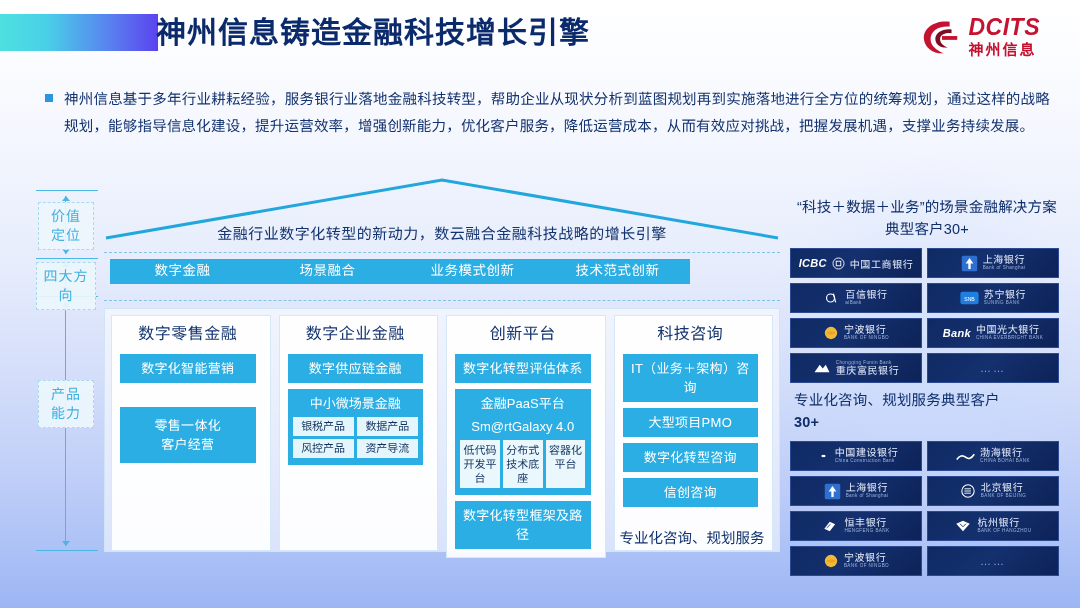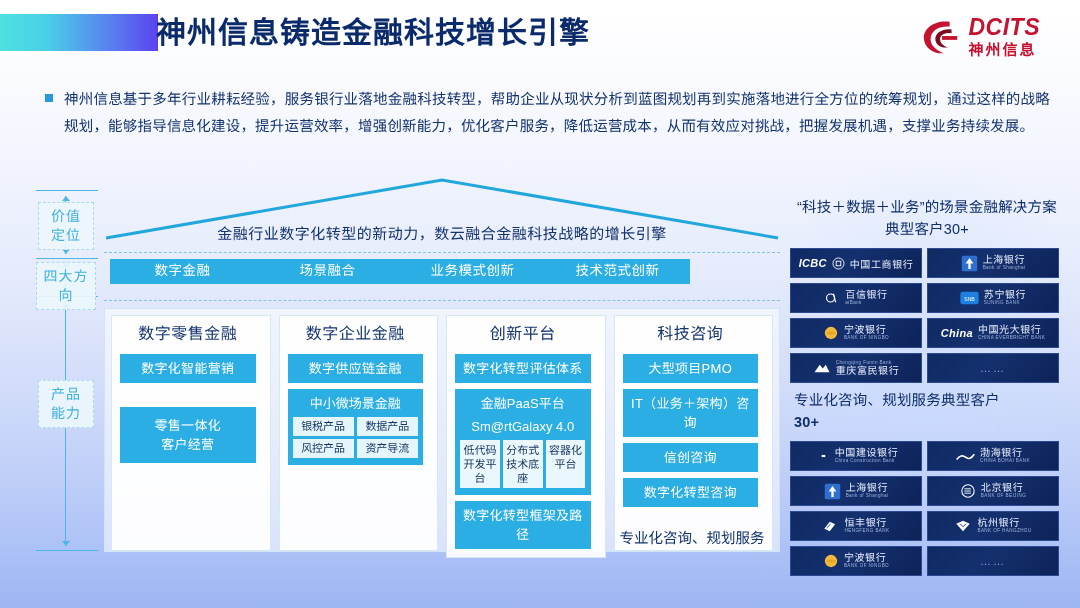--- a/index.html
+++ b/index.html
@@ -306,24 +306,24 @@
             <div class="sub-chip-3">容器化平台</div>
           </div>
         </div>
         <div class="blk">数字化转型框架及路径</div>
       </div>
     </div>
 
     <div class="pillar">
       <div class="pillar-card">
         <div class="pillar-title">科技咨询</div>
+        <div class="blk">IT（业务＋架构）咨询</div>
         <div class="blk">大型项目PMO</div>
-        <div class="blk">IT（业务＋架构）咨询</div>
+        <div class="blk">数字化转型咨询</div>
         <div class="blk">信创咨询</div>
-        <div class="blk">数字化转型咨询</div>
       </div>
     </div>
   </div>
 
   <div id="caption-right">专业化咨询、规划服务</div>
 </div>
 
 <div id="customers">
 
   <div class="cust-heading">“科技＋数据＋业务”的场景金融解决方案典型客户30+</div>
@@ -377,21 +377,21 @@
         <circle cx="11" cy="11" r="8.5" fill="#f0b93c"></circle>
         <path d="M4 11 Q11 6 18 11 Q11 16 4 11 Z" fill="#e8a520"></path>
       </svg>
       <span class="logo-txt">
         <span class="logo-cn">宁波银行</span>
         <span class="logo-en">BANK OF NINGBO</span>
       </span>
     </div>
 
     <div class="logo-cell">
-      <span class="icbc-word">China</span>
+      <span class="icbc-word">Bank</span>
       <span class="logo-txt">
         <span class="logo-cn">中国光大银行</span>
         <span class="logo-en">CHINA EVERBRIGHT BANK</span>
       </span>
     </div>
 
     <div class="logo-cell">
       <svg class="logo-mark" width="18" height="13" viewBox="0 0 24 16">
         <path d="M2 13 L9 3 L13 8 L17 3 L22 13 Z" fill="#fff"></path>
       </svg>

